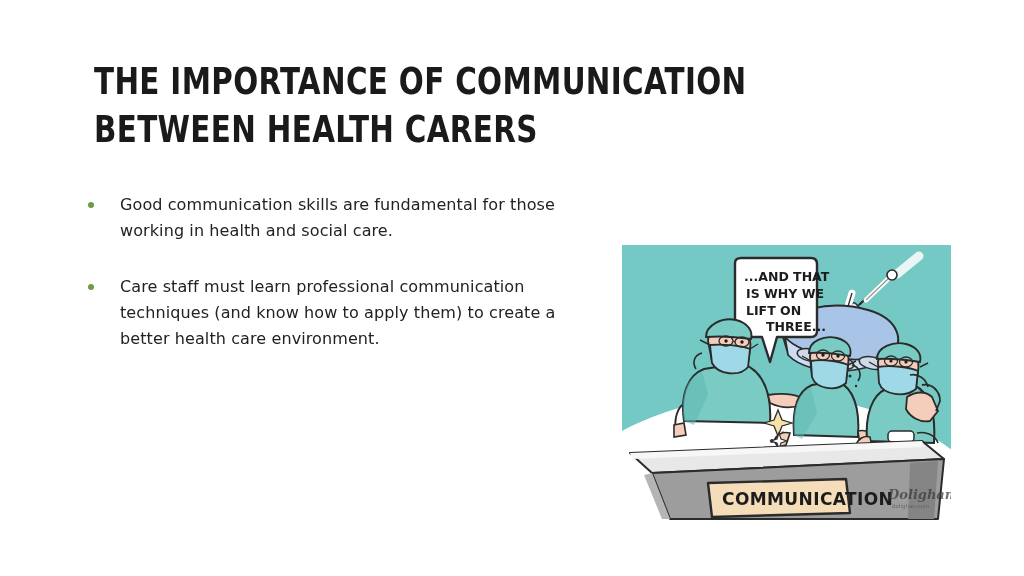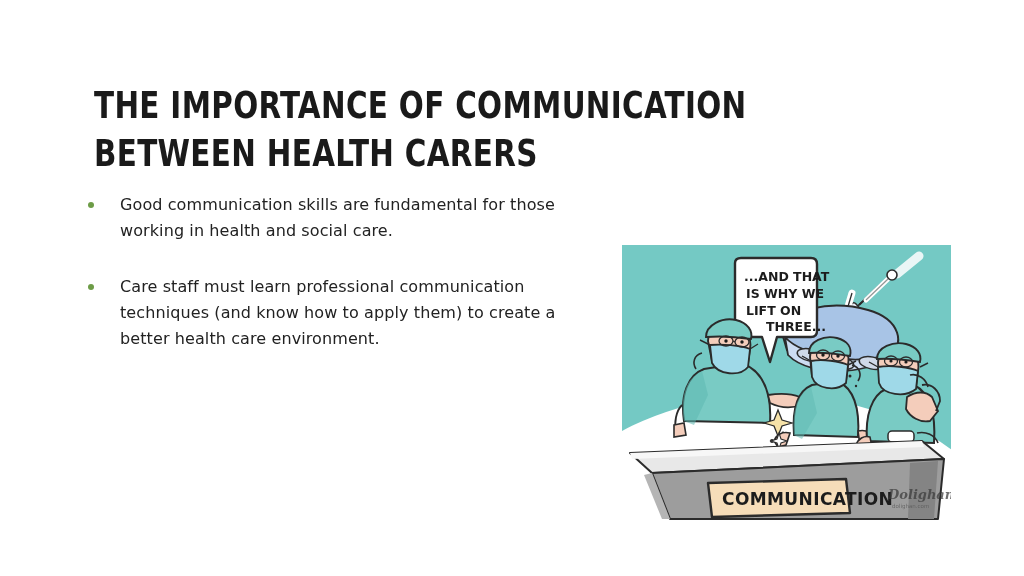--- a/index.html
+++ b/index.html
@@ -22,21 +22,20 @@
   }
 
   
   .title-block {
     position: absolute;
     left: 62px;
     top: 58px;
     width: 840px;
     display: flex;
     align-items: flex-start;
-    margin-top: 24px;
   }
   .title-accent-bar {
     width: 3px;
     background: #b5cc7a;
     margin-right: 29px;
     flex: 0 0 auto;
   }
   .slide-title {
     font-family: "Liberation Sans Narrow", "DejaVu Sans Condensed", "Liberation Sans", sans-serif;
     font-size: 38px;

